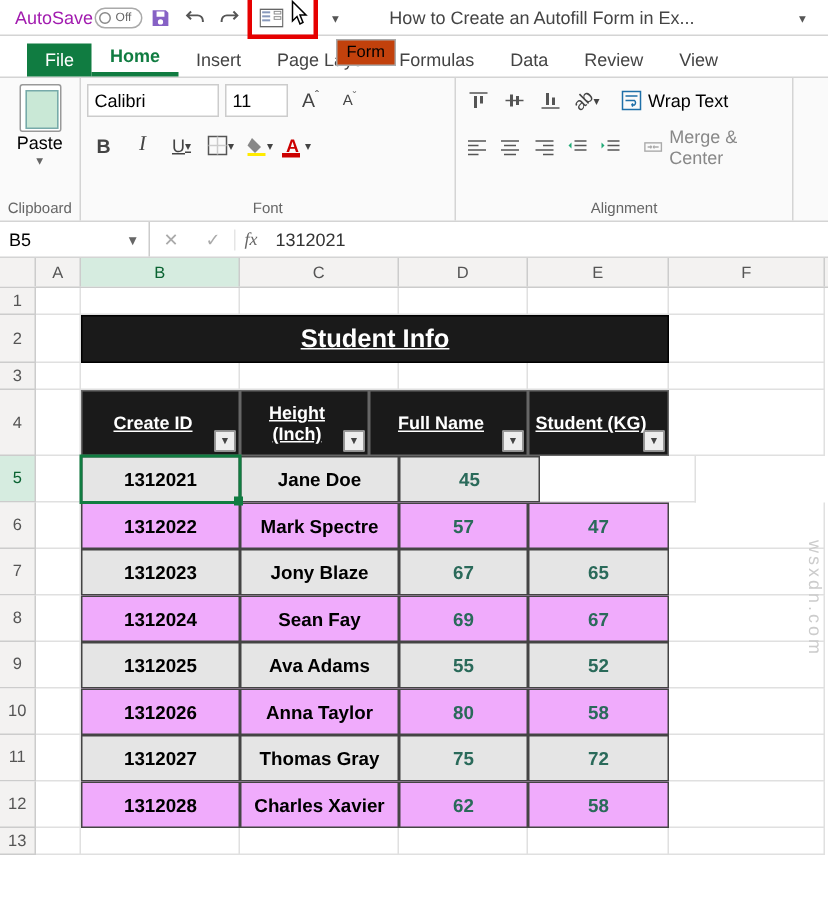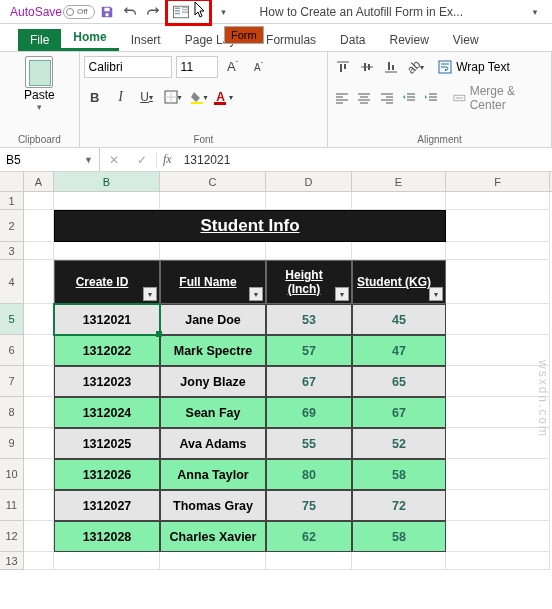--- a/index.html
+++ b/index.html
@@ -20,21 +20,21 @@
     
     .tabrow { display: flex; align-items: flex-end; height: 28px; border-bottom: 1px solid #d4d4d4; padding-left: 18px; gap: 0; }
     .file-tab { background: #107c41; color: #fff; padding: 4px 12px; font-size: 12px; }
     .tab { padding: 4px 12px; color: #444; cursor: pointer; }
     .tab.active { color: #107c41; font-weight: 600; border-bottom: 3px solid #107c41; }
     
     
     .ribbon { display: flex; border-bottom: 1px solid #d4d4d4; height: 96px; background: #fafafa; }
     .group { border-right: 1px solid #d4d4d4; display: flex; flex-direction: column; justify-content: space-between; padding: 4px 4px 2px; }
     .group-label { text-align: center; font-size: 10px; color: #666; padding-top: 2px; }
-    .clipboard { width: 80px; }
+    .clipboard { width: 54px; }
     .paste-btn { display: flex; flex-direction: column; align-items: center; cursor: pointer; }
     .paste-icon { width: 28px; height: 32px; background: #fff; border: 1px solid #999; position: relative; border-radius: 2px; }
     .paste-icon::before { content: ''; position: absolute; top: 3px; left: 3px; width: 20px; height: 24px; background: #c9e8d6; border: 1px solid #7aa; }
     .font-group { width: 250px; }
     .font-row1, .font-row2 { display: flex; gap: 4px; align-items: center; }
     input.combo, select.combo { border: 1px solid #ccc; height: 22px; font-size: 12px; padding: 0 4px; background: #fff; }
     .combo.font-name { width: 88px; }
     .combo.font-size { width: 42px; }
     .icon-btn { border: none; background: transparent; width: 22px; height: 22px; cursor: pointer; display: inline-flex; align-items: center; justify-content: center; color: #444; }
     .bold { font-weight: bold; font-size: 13px; }
@@ -74,21 +74,21 @@
     .cell.col-A { border-right: 1px solid #e0e0e0; }
     
     .title-cell { grid-column: span 4; background: #1a1a1a; color: #fff; font-weight: bold; font-size: 17px; text-decoration: underline; border: 1px solid #000; display: flex; justify-content: center; align-items: center; flex: 0 0 392px; }
     
     .hdr-cell { background: #1a1a1a; color: #fff; font-weight: bold; text-decoration: underline; text-align: center; font-size: 13px; border: 1px solid #666; display: flex; align-items: center; justify-content: center; position: relative; padding: 2px 14px 2px 4px; }
     .filter-btn { position: absolute; right: 2px; bottom: 2px; width: 14px; height: 14px; background: #eee; border: 1px solid #999; display: flex; align-items: center; justify-content: center; font-size: 7px; color: #444; cursor: pointer; }
     
     .data-cell { font-weight: bold; font-size: 12.5px; border: 1px solid #444; }
     .data-cell.numcol { color: #2a6a5a; }
     .band-odd { background: #e5e5e5; }
-    .band-even { background: #86efac; }
+    .band-even { background: #f0abfc; }
     .selected-cell { outline: 2px solid #107c41; outline-offset: -1px; position: relative; }
     .selected-cell::after { content: ''; position: absolute; right: -3px; bottom: -3px; width: 6px; height: 6px; background: #107c41; }
 
     .watermark { position: absolute; right: 2px; top: 360px; writing-mode: vertical-rl; color: #ccc; font-size: 12px; letter-spacing: 2px; }
   </style>
 </head>
 <body>
 
 <div class="titlebar">
   <span class="label">AutoSave</span>
@@ -340,42 +340,41 @@
     <div class="cell col-F"></div>
   </div>
 
   <div class="row h-header">
     <div class="row-h">4</div>
     <div class="cell col-A"></div>
     <div class="hdr-cell col-B">
         <span>Create ID</span>
         <span class="filter-btn">▼</span>
       </div>
+    <div class="hdr-cell col-D">
+        <span>Height (Inch)</span>
+        <span class="filter-btn">▼</span>
+      </div>
     <div class="hdr-cell col-C">
         <span>Full Name</span>
         <span class="filter-btn">▼</span>
       </div>
-    <div class="hdr-cell col-D">
-        <span>Height (Inch)</span>
-        <span class="filter-btn">▼</span>
-      </div>
     <div class="hdr-cell col-E">
         <span>Student (KG)</span>
         <span class="filter-btn">▼</span>
       </div>
     <div class="cell col-F"></div>
   </div>
 
   <div id="data-rows">
       <div class="row">
         <div class="row-h sel">5</div>
         <div class="cell col-A"></div>
         <div class="cell data-cell col-B band-odd selected-cell">1312021</div>
         <div class="cell data-cell col-C band-odd">Jane Doe</div>
-        <div class="cell data-cell numcol col-D band-odd">53</div>
         <div class="cell data-cell numcol col-E band-odd">45</div>
         <div class="cell col-F"></div>
       </div>
       <div class="row">
         <div class="row-h">6</div>
         <div class="cell col-A"></div>
         <div class="cell data-cell col-B band-even">1312022</div>
         <div class="cell data-cell col-C band-even">Mark Spectre</div>
         <div class="cell data-cell numcol col-D band-even">57</div>
         <div class="cell data-cell numcol col-E band-even">47</div>

